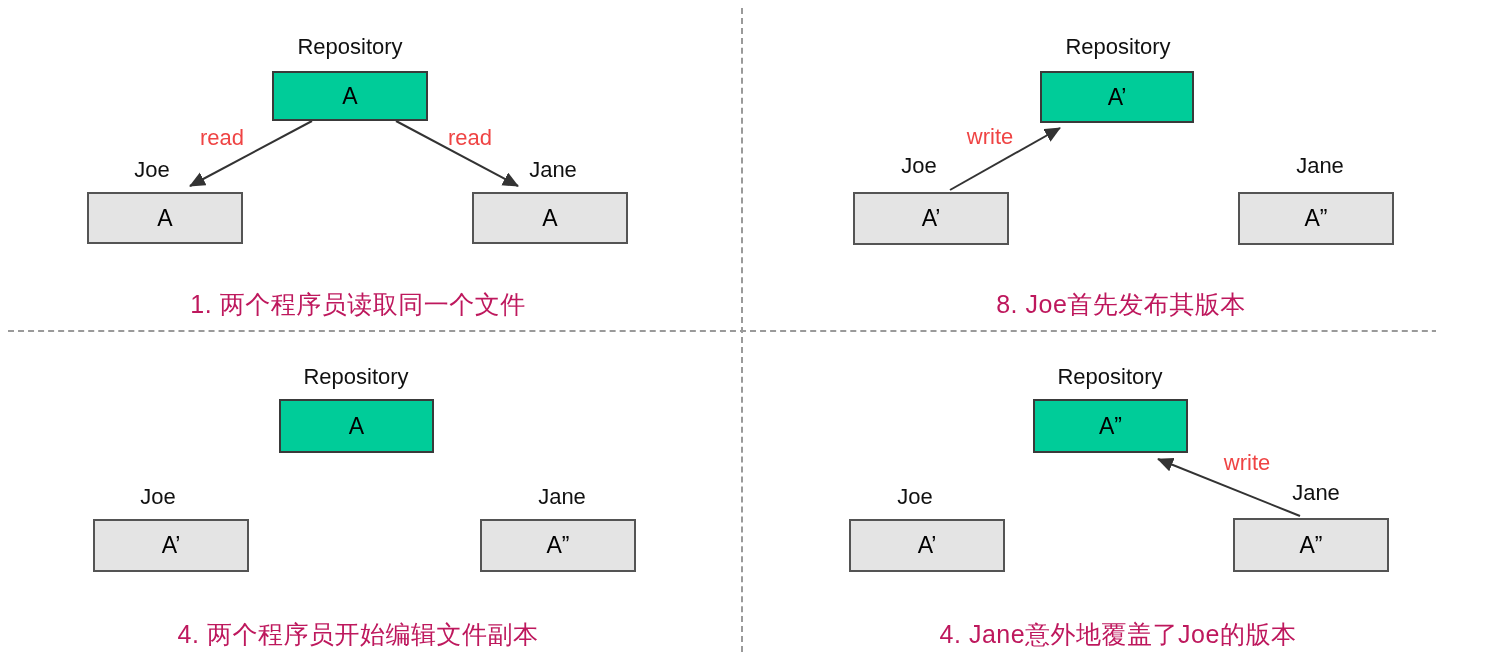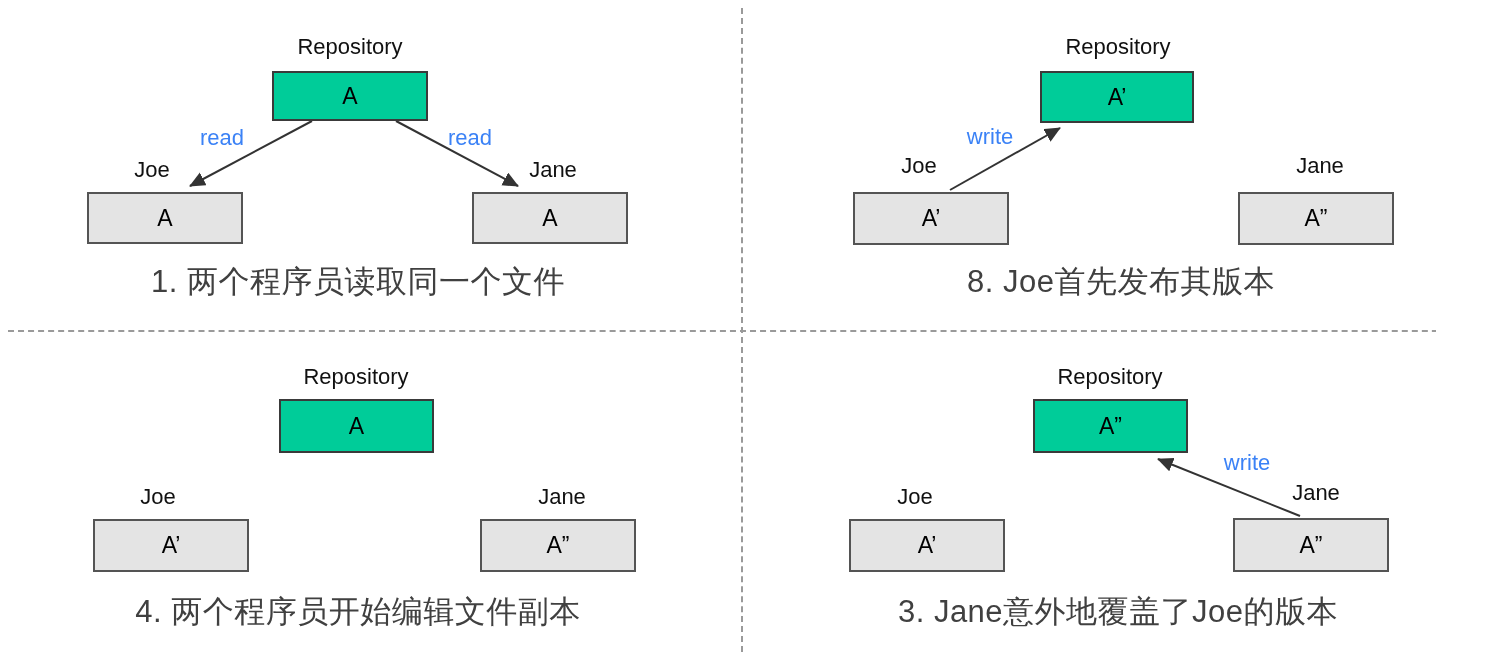--- a/index.html
+++ b/index.html
@@ -65,35 +65,36 @@
     color: #111111;
     white-space: nowrap;
     line-height: 1;
   }
   .cap.center { transform: translateX(-50%); }
 
   
   .edge-label {
     position: absolute;
     font-size: 22px;
-    color: #3b82f6;
+    color: #ef4444;
     white-space: nowrap;
     line-height: 1;
     transform: translateX(-50%);
   }
 
   
   .panel-title {
     position: absolute;
-    font-size: 31px;
-    color: #404040;
+    font-size: 25px;
+    color: #be185d;
     white-space: nowrap;
     line-height: 1;
     transform: translateX(-50%);
     letter-spacing: 0.5px;
+    margin-top: 26px;
   }
 
   
   #arrows {
     position: absolute;
     left: 0;
     top: 0;
     width: 1496px;
     height: 660px;
     pointer-events: none;
@@ -172,16 +173,16 @@
     <div class="box repo" style="left:1033px; top:399px; width:155px; height:54px;">A”</div>
 
     <div class="edge-label" style="left:1247px; top:452px;">write</div>
 
     <div class="cap center" style="left:915px; top:486px;">Joe</div>
     <div class="box local" style="left:849px; top:519px; width:156px; height:53px;">A’</div>
 
     <div class="cap center" style="left:1316px; top:482px;">Jane</div>
     <div class="box local" style="left:1233px; top:518px; width:156px; height:54px;">A”</div>
 
-    <div class="panel-title" style="left:1118px; top:596px;">3. Jane意外地覆盖了Joe的版本</div>
+    <div class="panel-title" style="left:1118px; top:596px;">4. Jane意外地覆盖了Joe的版本</div>
   </div>
 
 </div>
 
 </body></html>

